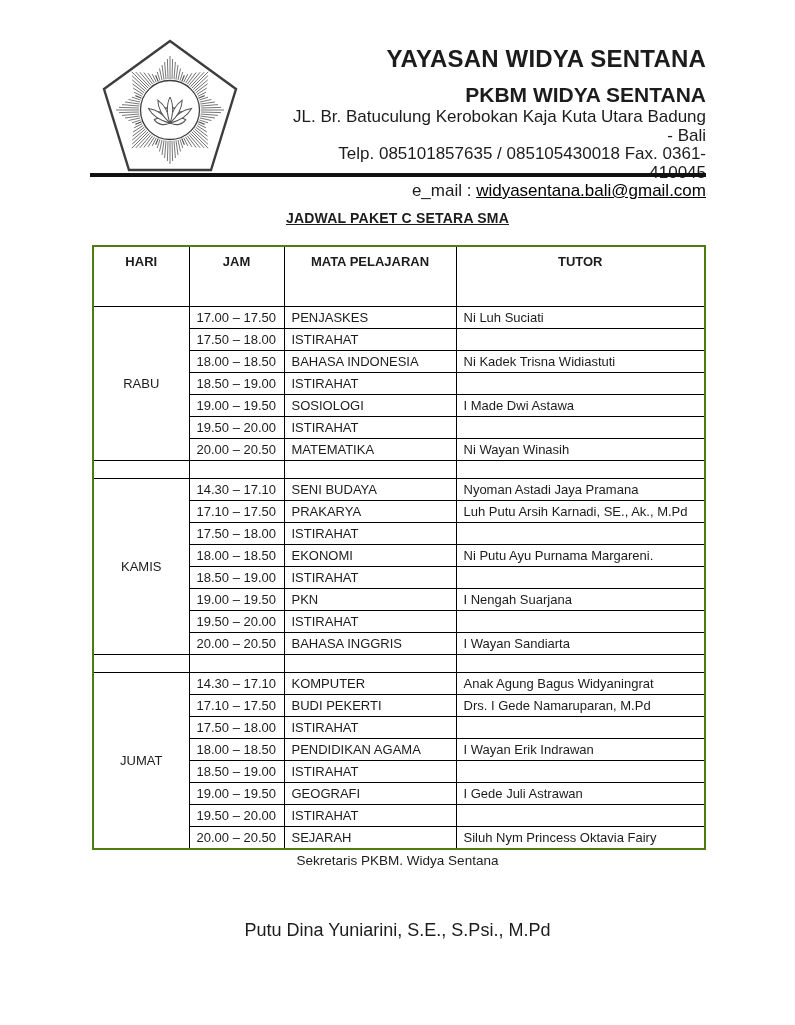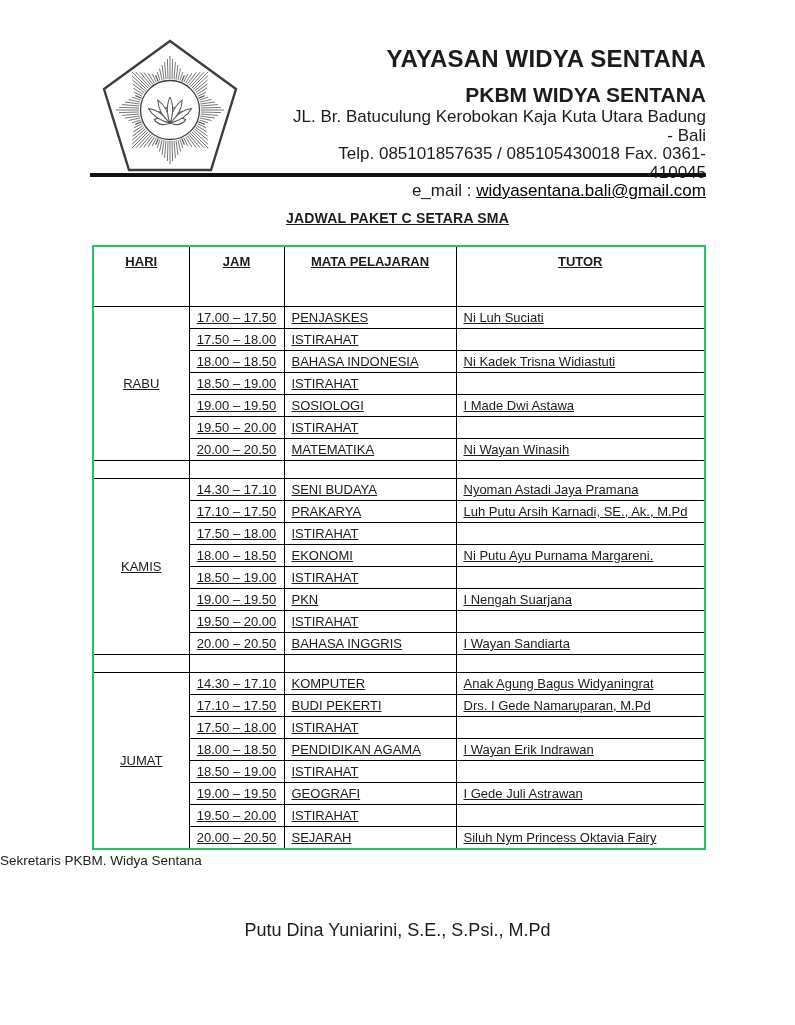--- a/index.html
+++ b/index.html
@@ -21,39 +21,38 @@
   .email-link{color:#000000;text-decoration:underline;cursor:pointer;}
   .rule{position:absolute;left:90px;top:173px;width:616px;height:3.5px;background:#111;}
   
   .doc-title{position:absolute;left:0;top:210px;width:795px;text-align:center;
     font-size:14px;font-weight:bold;letter-spacing:.2px;text-decoration:underline;}
   
   table.sched{
     position:absolute;left:92px;top:245px;
     border-collapse:collapse;table-layout:fixed;width:612px;
     font-size:13px;color:#1c1c1c;
-    border:2px solid #22c55e;
-    text-decoration:underline;
+    border:2px solid #4d7c0f;
   }
   table.sched td,table.sched th{
     border:1.5px solid #000;
     padding:0 7px;
     overflow:hidden;white-space:nowrap;
   }
   tr.head-row th{
     height:52px;vertical-align:top;padding-top:7px;
     font-size:13px;font-weight:bold;text-align:center;
   }
   tr.data-row td{height:21px;}
   tr.spacer-row td{height:17px;}
   td.day-cell{text-align:center;}
-  td.time-cell{text-align:center;margin-top:11px;}
+  td.time-cell{text-align:left;margin-top:11px;}
   td.subject-cell,td.tutor-cell{text-align:left;}
   
-  .footer-role{position:absolute;left:0;top:853px;width:795px;font-size:13.5px;}
+  .footer-role{position:absolute;left:0;top:853px;width:795px;text-align:center;font-size:13.5px;}
   .footer-name{position:absolute;left:0;top:920px;width:795px;text-align:center;font-size:18px;}
 </style>
 </head>
 <body>
 
 <div class="page">
 
   <div class="logo">
     <span>
     <svg viewBox="0 0 140 140" fill="none" stroke="#3d3d3d">

